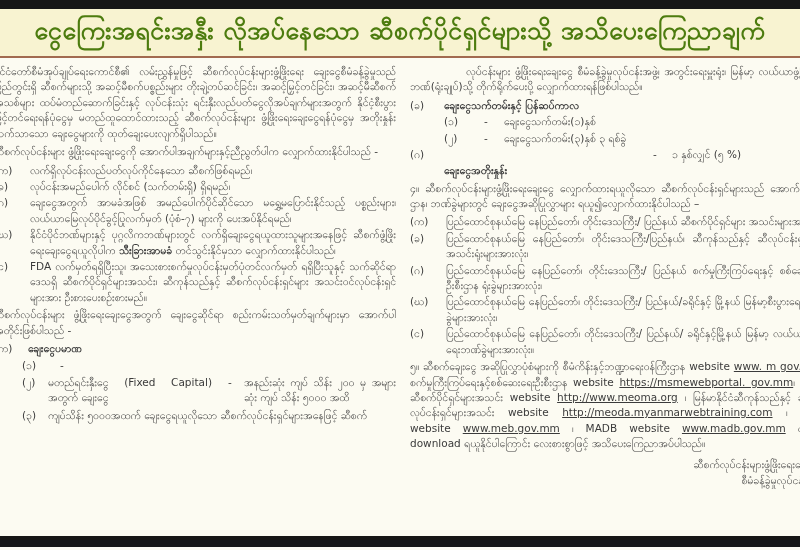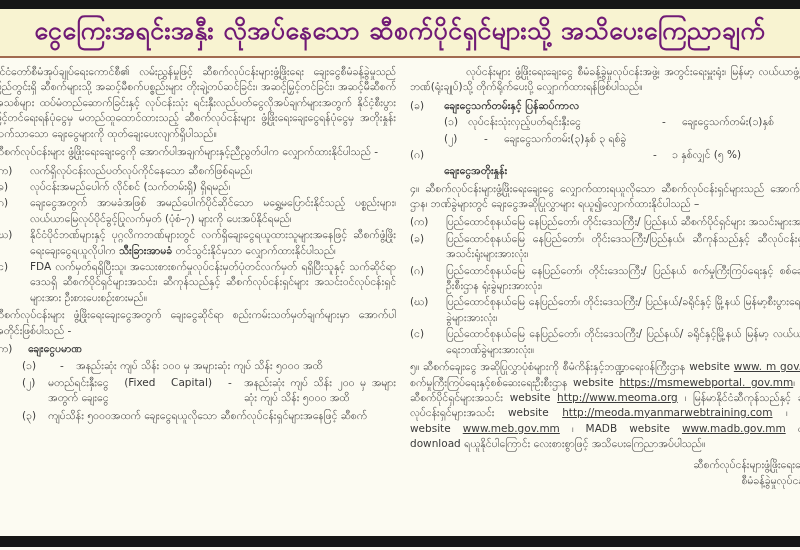--- a/index.html
+++ b/index.html
@@ -8,21 +8,21 @@
     position:relative; width:800px; height:550px; overflow:hidden;
     background:#fcfbf2; font-family:"DejaVu Sans", sans-serif; color:#3b3b3b;
   }
   .top-bar { position:absolute; top:0; left:0; right:0; height:9px; background:#161616; }
   .title-band {
     position:absolute; top:9px; left:0; right:0; height:49px;
     background:#f8f3d1; border-bottom:2px solid #a26a50;
     display:flex; align-items:center; justify-content:center;
   }
   .title-band .doc-title {
-    font-size:25px; font-weight:700; color:#701a75; letter-spacing:.5px;
+    font-size:25px; font-weight:700; color:#4d7c0f; letter-spacing:.5px;
     white-space:nowrap;
   }
   .bottom-bar { position:absolute; left:0; right:0; bottom:3px; height:11px; background:#161616; }
   .body-area { position:absolute; top:64px; left:0; right:0; bottom:16px; font-size:10.5px; line-height:1.47; }
   .col { position:absolute; top:0; text-align:justify; }
   .col-left  { left:-6px;  width:402px; }
   .col-right { left:410px; width:414px; }
   .para { margin-bottom:3px; }
   .item { display:flex; margin-bottom:1px; }
   .item .marker { flex:0 0 28px; }
@@ -89,21 +89,20 @@
       <div class="para" style="margin-top:2px;">ဆီစက်လုပ်ငန်းများ ဖွံ့ဖြိုးရေးချေးငွေအတွက် ချေးငွေဆိုင်ရာ စည်းကမ်းသတ်မှတ်ချက်များမှာ အောက်ပါအတိုင်းဖြစ်ပါသည် -</div>
 
       <div class="sec-head">
         <span class="marker">(က)</span>
         <span class="bold">ချေးငွေပမာဏ</span>
       </div>
 
       <div class="amt">
         <span class="marker">(၁)</span>
         <span class="dash">-</span>
-        <span class="avalue">အနည်းဆုံး ကျပ် သိန်း ၁၀၀ မှ အများဆုံး ကျပ် သိန်း ၅၀၀၀ အထိ</span>
       </div>
       <div class="amt">
         <span class="marker">(၂)</span>
         <span class="alabel">မတည်ရင်းနှီးငွေ (Fixed Capital) အတွက် ချေးငွေ</span>
         <span class="dash">-</span>
         <span class="avalue">အနည်းဆုံး ကျပ် သိန်း ၂၀၀ မှ အများဆုံး ကျပ် သိန်း ၅၀၀၀ အထိ</span>
       </div>
       <div class="amt">
         <span class="marker">(၃)</span>
         <span class="avalue">ကျပ်သိန်း ၅၀၀၀အထက် ချေးငွေရယူလိုသော ဆီစက်လုပ်ငန်းရှင်များအနေဖြင့် ဆီစက်</span>
@@ -113,21 +112,20 @@
     <div class="col col-right">
       <div class="para cont-indent">လုပ်ငန်းများ ဖွံ့ဖြိုးရေးချေးငွေ စီမံခန့်ခွဲမှုလုပ်ငန်းအဖွဲ့၊ အတွင်းရေးမှူးရုံး၊ မြန်မာ့ လယ်ယာဖွံ့ဖြိုးရေးဘဏ်(ရုံးချုပ်)သို့ တိုက်ရိုက်ပေးပို့ လျှောက်ထားရန်ဖြစ်ပါသည်။</div>
 
       <div class="sec-head">
         <span class="marker">(ခ)</span>
         <span class="bold">ချေးငွေသက်တမ်းနှင့် ပြန်ဆပ်ကာလ</span>
       </div>
 
       <div class="term">
         <span class="marker">(၁)</span>
-        <span class="tlabel">လုပ်ငန်းသုံးလှည့်ပတ်ရင်းနှီးငွေ</span>
         <span class="dash">-</span>
         <span class="tvalue">ချေးငွေသက်တမ်း(၁)နှစ်</span>
       </div>
       <div class="term">
         <span class="marker">(၂)</span>
         <span class="dash">-</span>
         <span class="tvalue">ချေးငွေသက်တမ်း(၃)နှစ် ၃ ရစ်ခွဲ</span>
       </div>
 
       <div class="rate">

